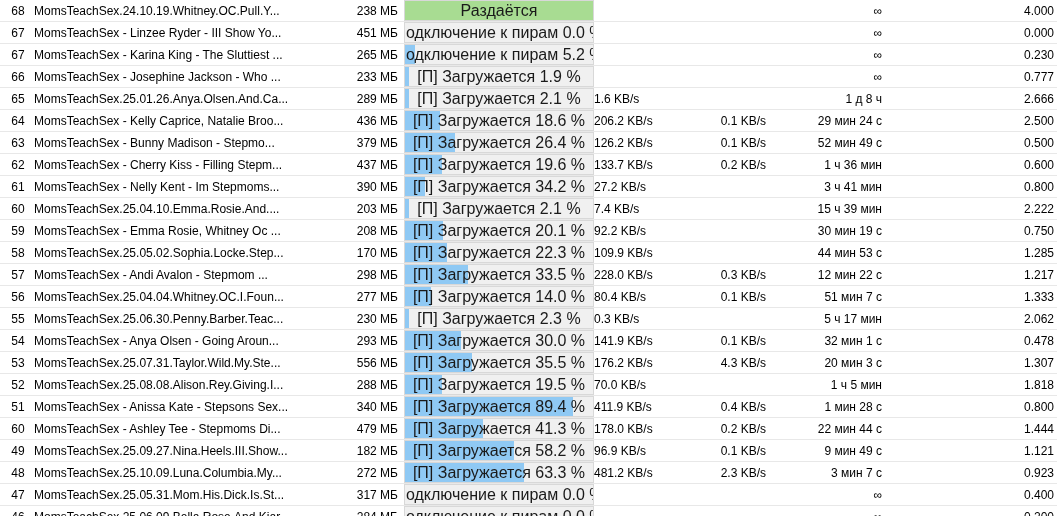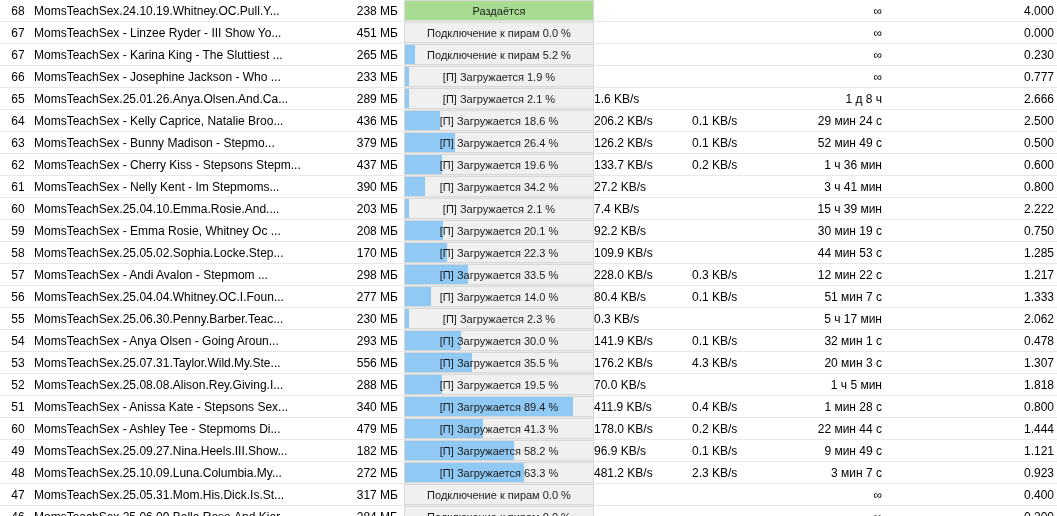--- a/index.html
+++ b/index.html
@@ -54,21 +54,21 @@
     padding: 0 !important;
     position: relative;
   }
   .col-dlspeed {
     width: 92px;
     text-align: left;
     padding-right: 6px !important;
   }
   .col-upspeed {
     width: 74px;
-    text-align: left;
+    text-align: right;
     padding-right: 6px !important;
   }
   .col-eta {
     width: 110px;
     text-align: right;
     padding-right: 8px !important;
   }
   .col-filler {
     width: 78px;
   }
@@ -98,21 +98,21 @@
   }
   .progress-label {
     position: absolute;
     left: 0;
     right: 0;
     top: 0;
     bottom: 0;
     display: flex;
     align-items: center;
     justify-content: center;
-    font-size: 11px;
+    font-size: 16px;
     color: #1a1a1a;
     z-index: 2;
   }
   .infinity {
     font-size: 14px;
     line-height: 1;
   }
 </style>
 </head>
 <body>
@@ -226,21 +226,21 @@
           </div>
         </td>
         <td class="col-dlspeed">126.2 KB/s</td>
         <td class="col-upspeed">0.1 KB/s</td>
         <td class="col-eta">52 мин 49 с</td>
         <td class="col-filler"></td>
         <td class="col-ratio">0.500</td>
       </tr>
       <tr>
         <td class="col-index">62</td>
-        <td class="col-name">MomsTeachSex - Cherry Kiss - Stepsons Stepm...</td>
+        <td class="col-name">MomsTeachSex - Cherry Kiss - Filling Stepm...</td>
         <td class="col-size">437 МБ</td>
         <td class="col-progress">
           <div class="progress-cell">
             <div class="progress-fill" style="width: 19.6%;"></div>
             <div class="progress-label">[П] Загружается 19.6 %</div>
           </div>
         </td>
         <td class="col-dlspeed">133.7 KB/s</td>
         <td class="col-upspeed">0.2 KB/s</td>
         <td class="col-eta">1 ч 36 мин</td>

